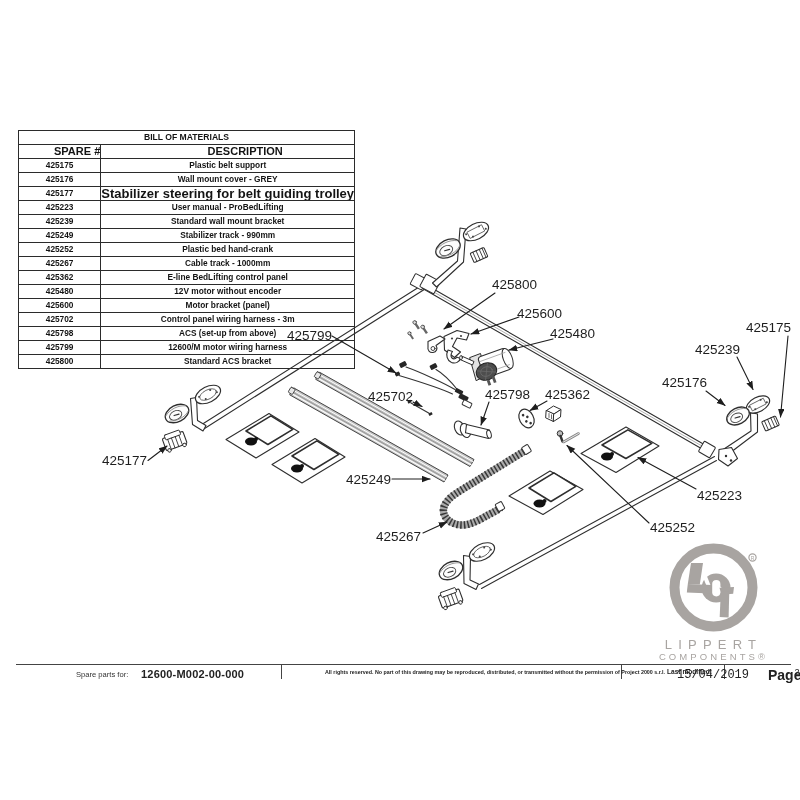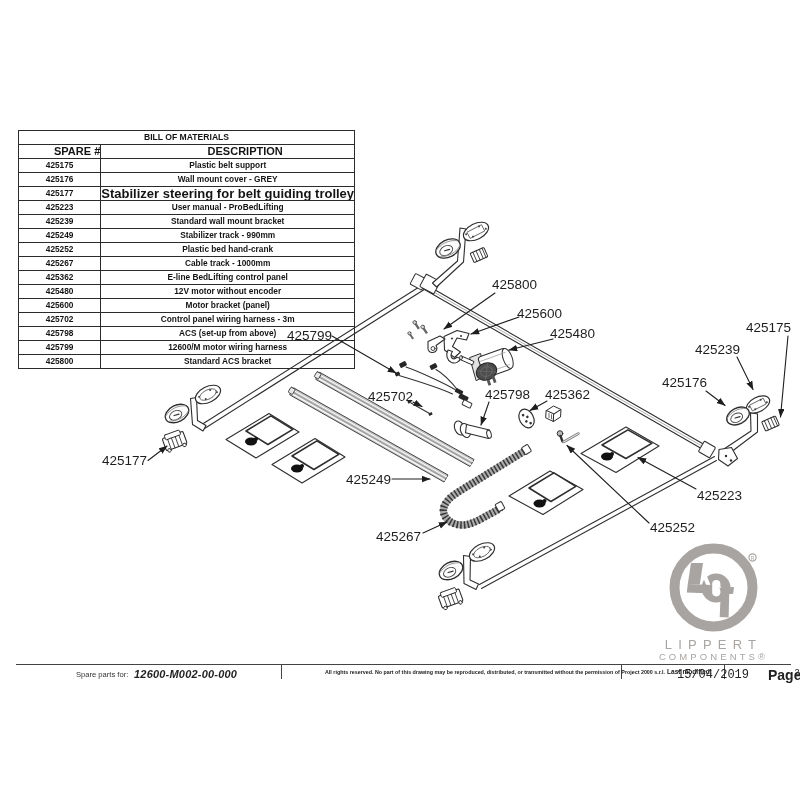--- a/index.html
+++ b/index.html
@@ -90,21 +90,21 @@
         <td>Standard ACS bracket</td>
       </tr>
 </tbody>
   </table>
 
 <div style="position:absolute;left:16px;top:664px;width:775px;height:1px;background:#444;"></div>
 <div style="position:absolute;left:281px;top:665px;width:1px;height:14px;background:#444;"></div>
 <div style="position:absolute;left:621px;top:665px;width:1px;height:14px;background:#444;"></div>
 <div style="position:absolute;left:724px;top:665px;width:1px;height:14px;background:#444;"></div>
 <div class="ftxt" style="left:36px;top:669.5px;font-size:7.6px;color:#333;">Spare parts for:</div>
-<div class="ftxt" style="left:94px;top:667.5px;font-size:11px;font-weight:bold;letter-spacing:0.2px;font-style:italic;">12600-M002-00-000</div>
+<div class="ftxt" style="left:101px;top:667.5px;font-size:11px;font-weight:bold;letter-spacing:0.2px;">12600-M002-00-000</div>
 <div class="ftxt" style="left:285px;top:668.5px;font-size:5.35px;font-weight:bold;color:#222;">All rights reserved. No part of this drawing may be reproduced, distributed, or transmitted without the permission of Project 2000 s.r.l.</div>
 <div class="ftxt" style="left:627px;top:668px;font-size:6.6px;font-weight:bold;">Last modified:</div>
 <div class="ftxt" style="left:637px;top:667.5px;font-size:12px;font-family:'Liberation Mono',monospace;text-align:right;">15/04/2019</div>
 <div class="ftxt" style="left:728px;top:666.5px;font-size:14px;font-weight:bold;">Page</div>
 <div class="ftxt" style="left:754.5px;top:666.5px;font-size:9.2px;">2/2</div>
 
 <svg id="diag" width="800" height="800" viewBox="0 0 800 800" style="position:absolute;left:0;top:0;" fill="none" stroke-linecap="round" stroke-linejoin="round">
 
 <defs>
 <marker id="ah" orient="auto" markerWidth="9" markerHeight="7" refX="7.5" refY="3">

